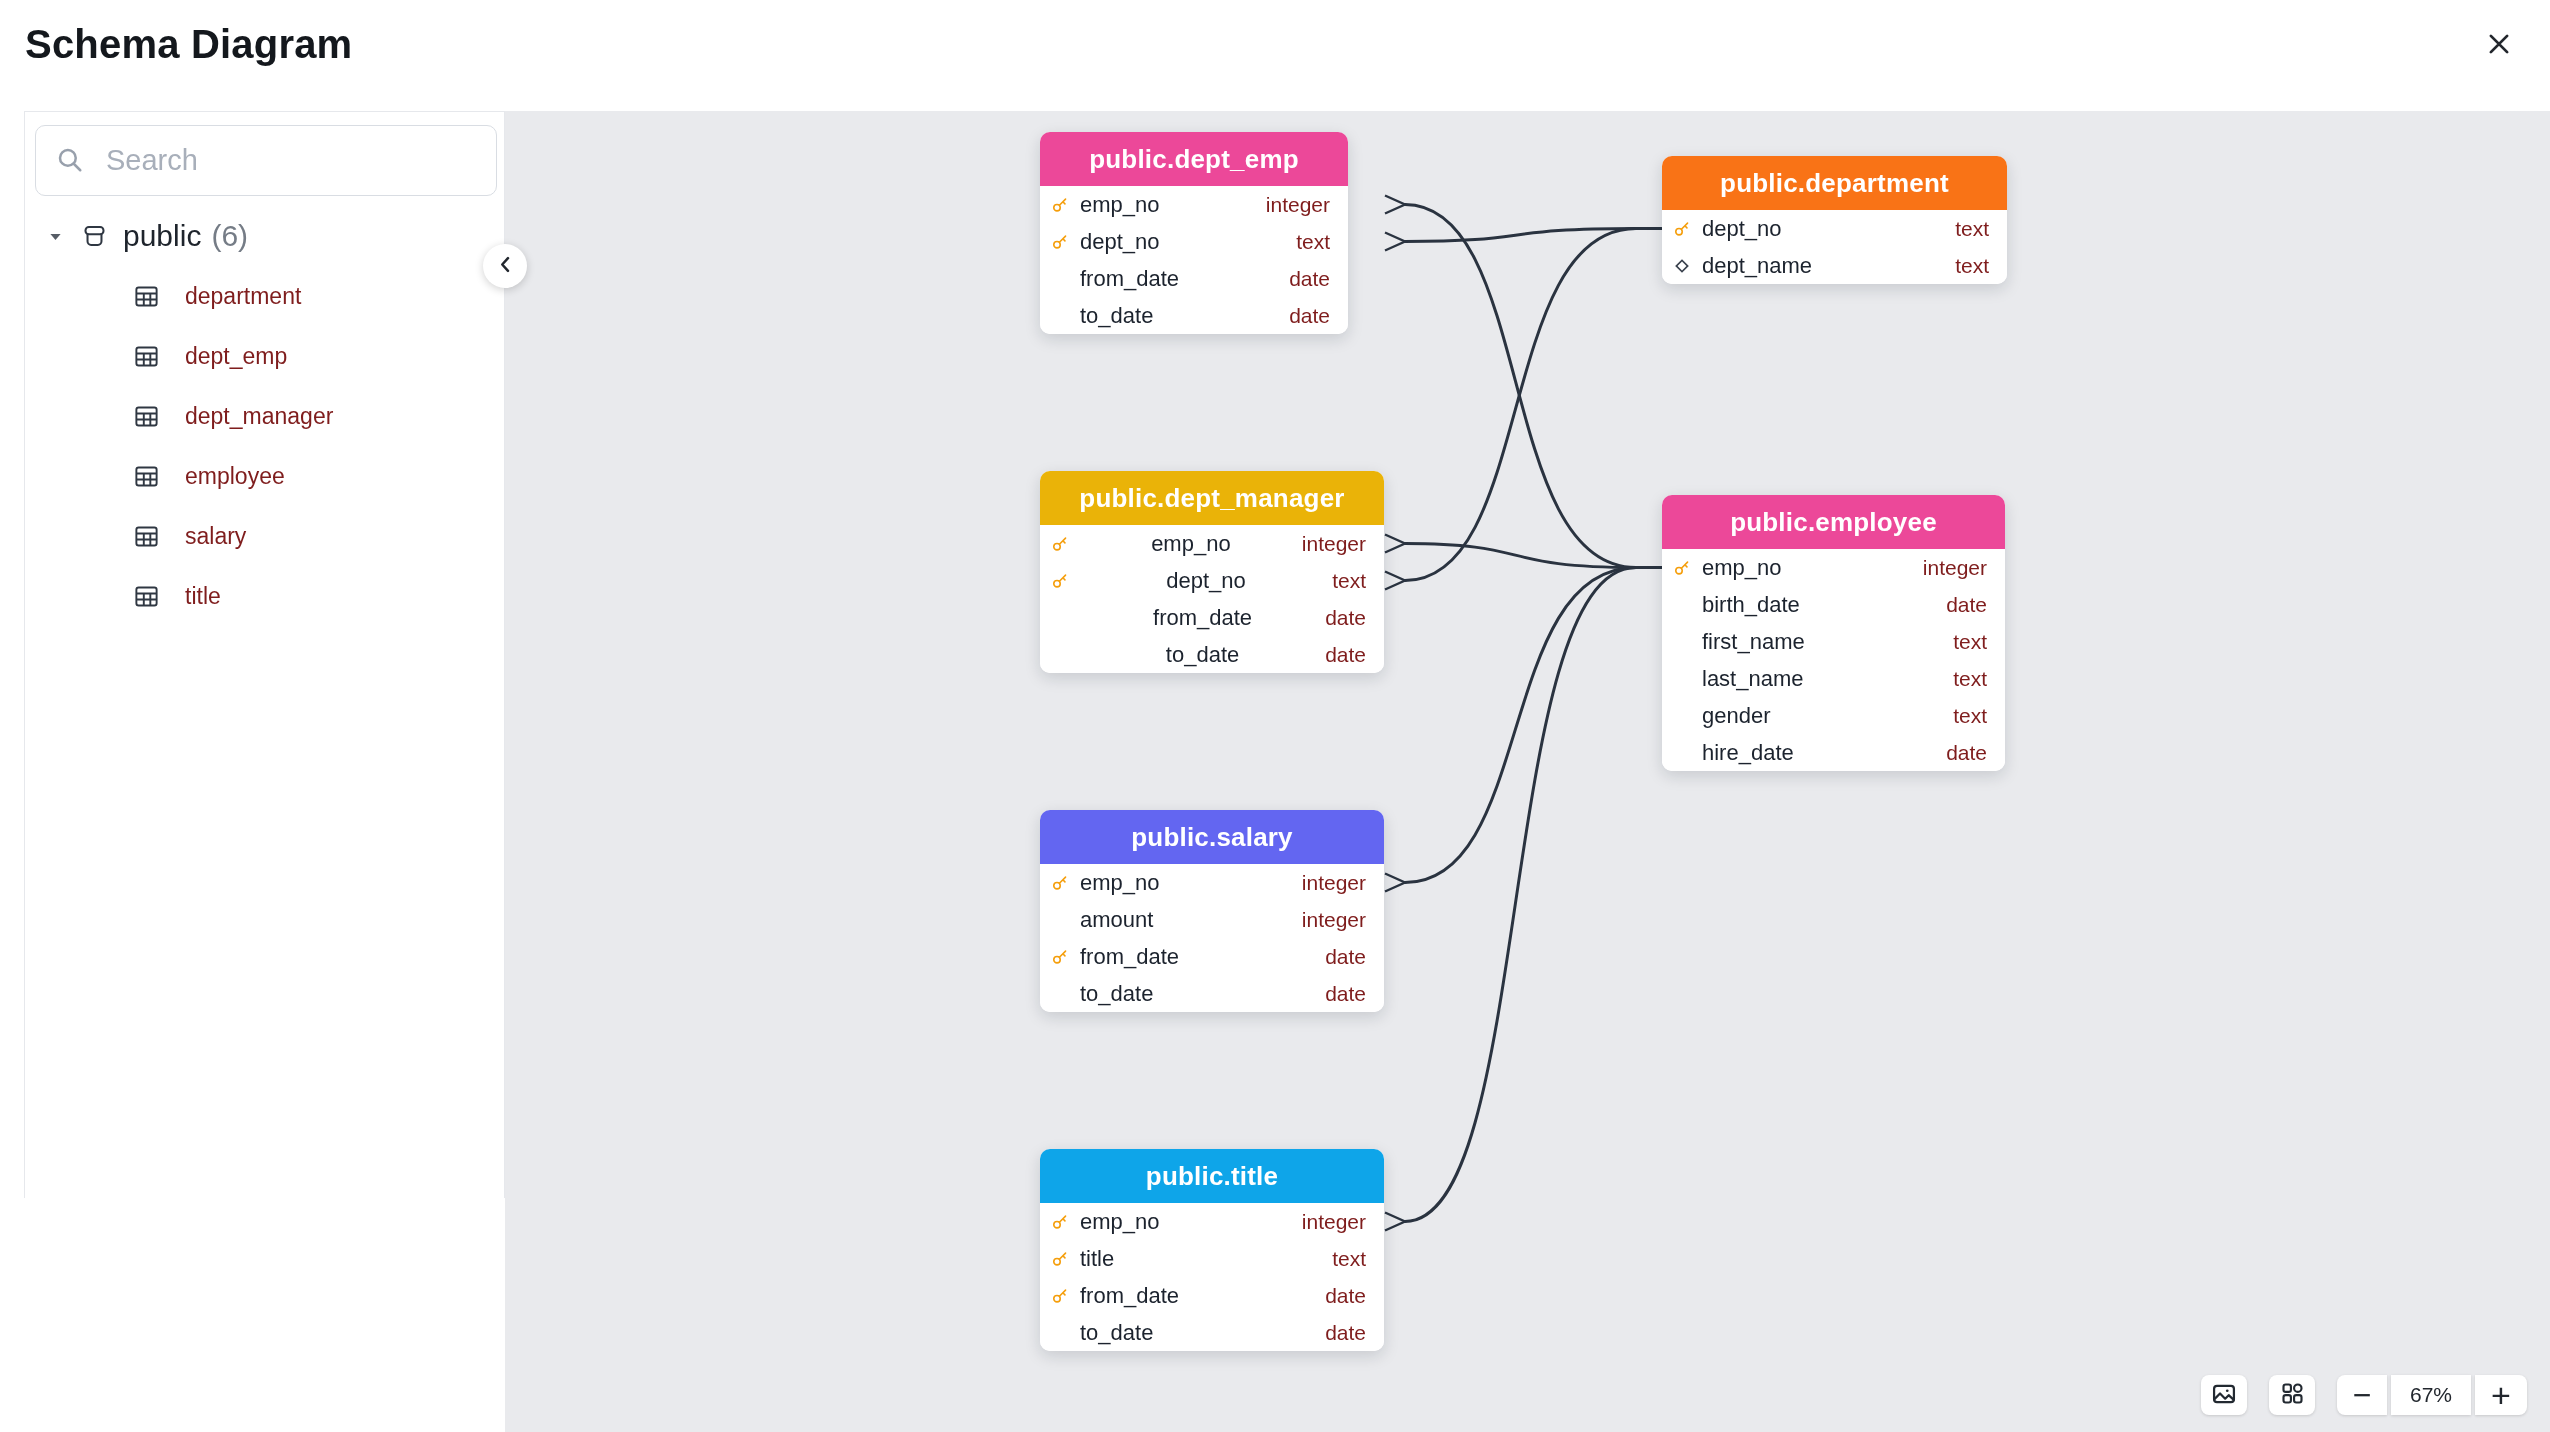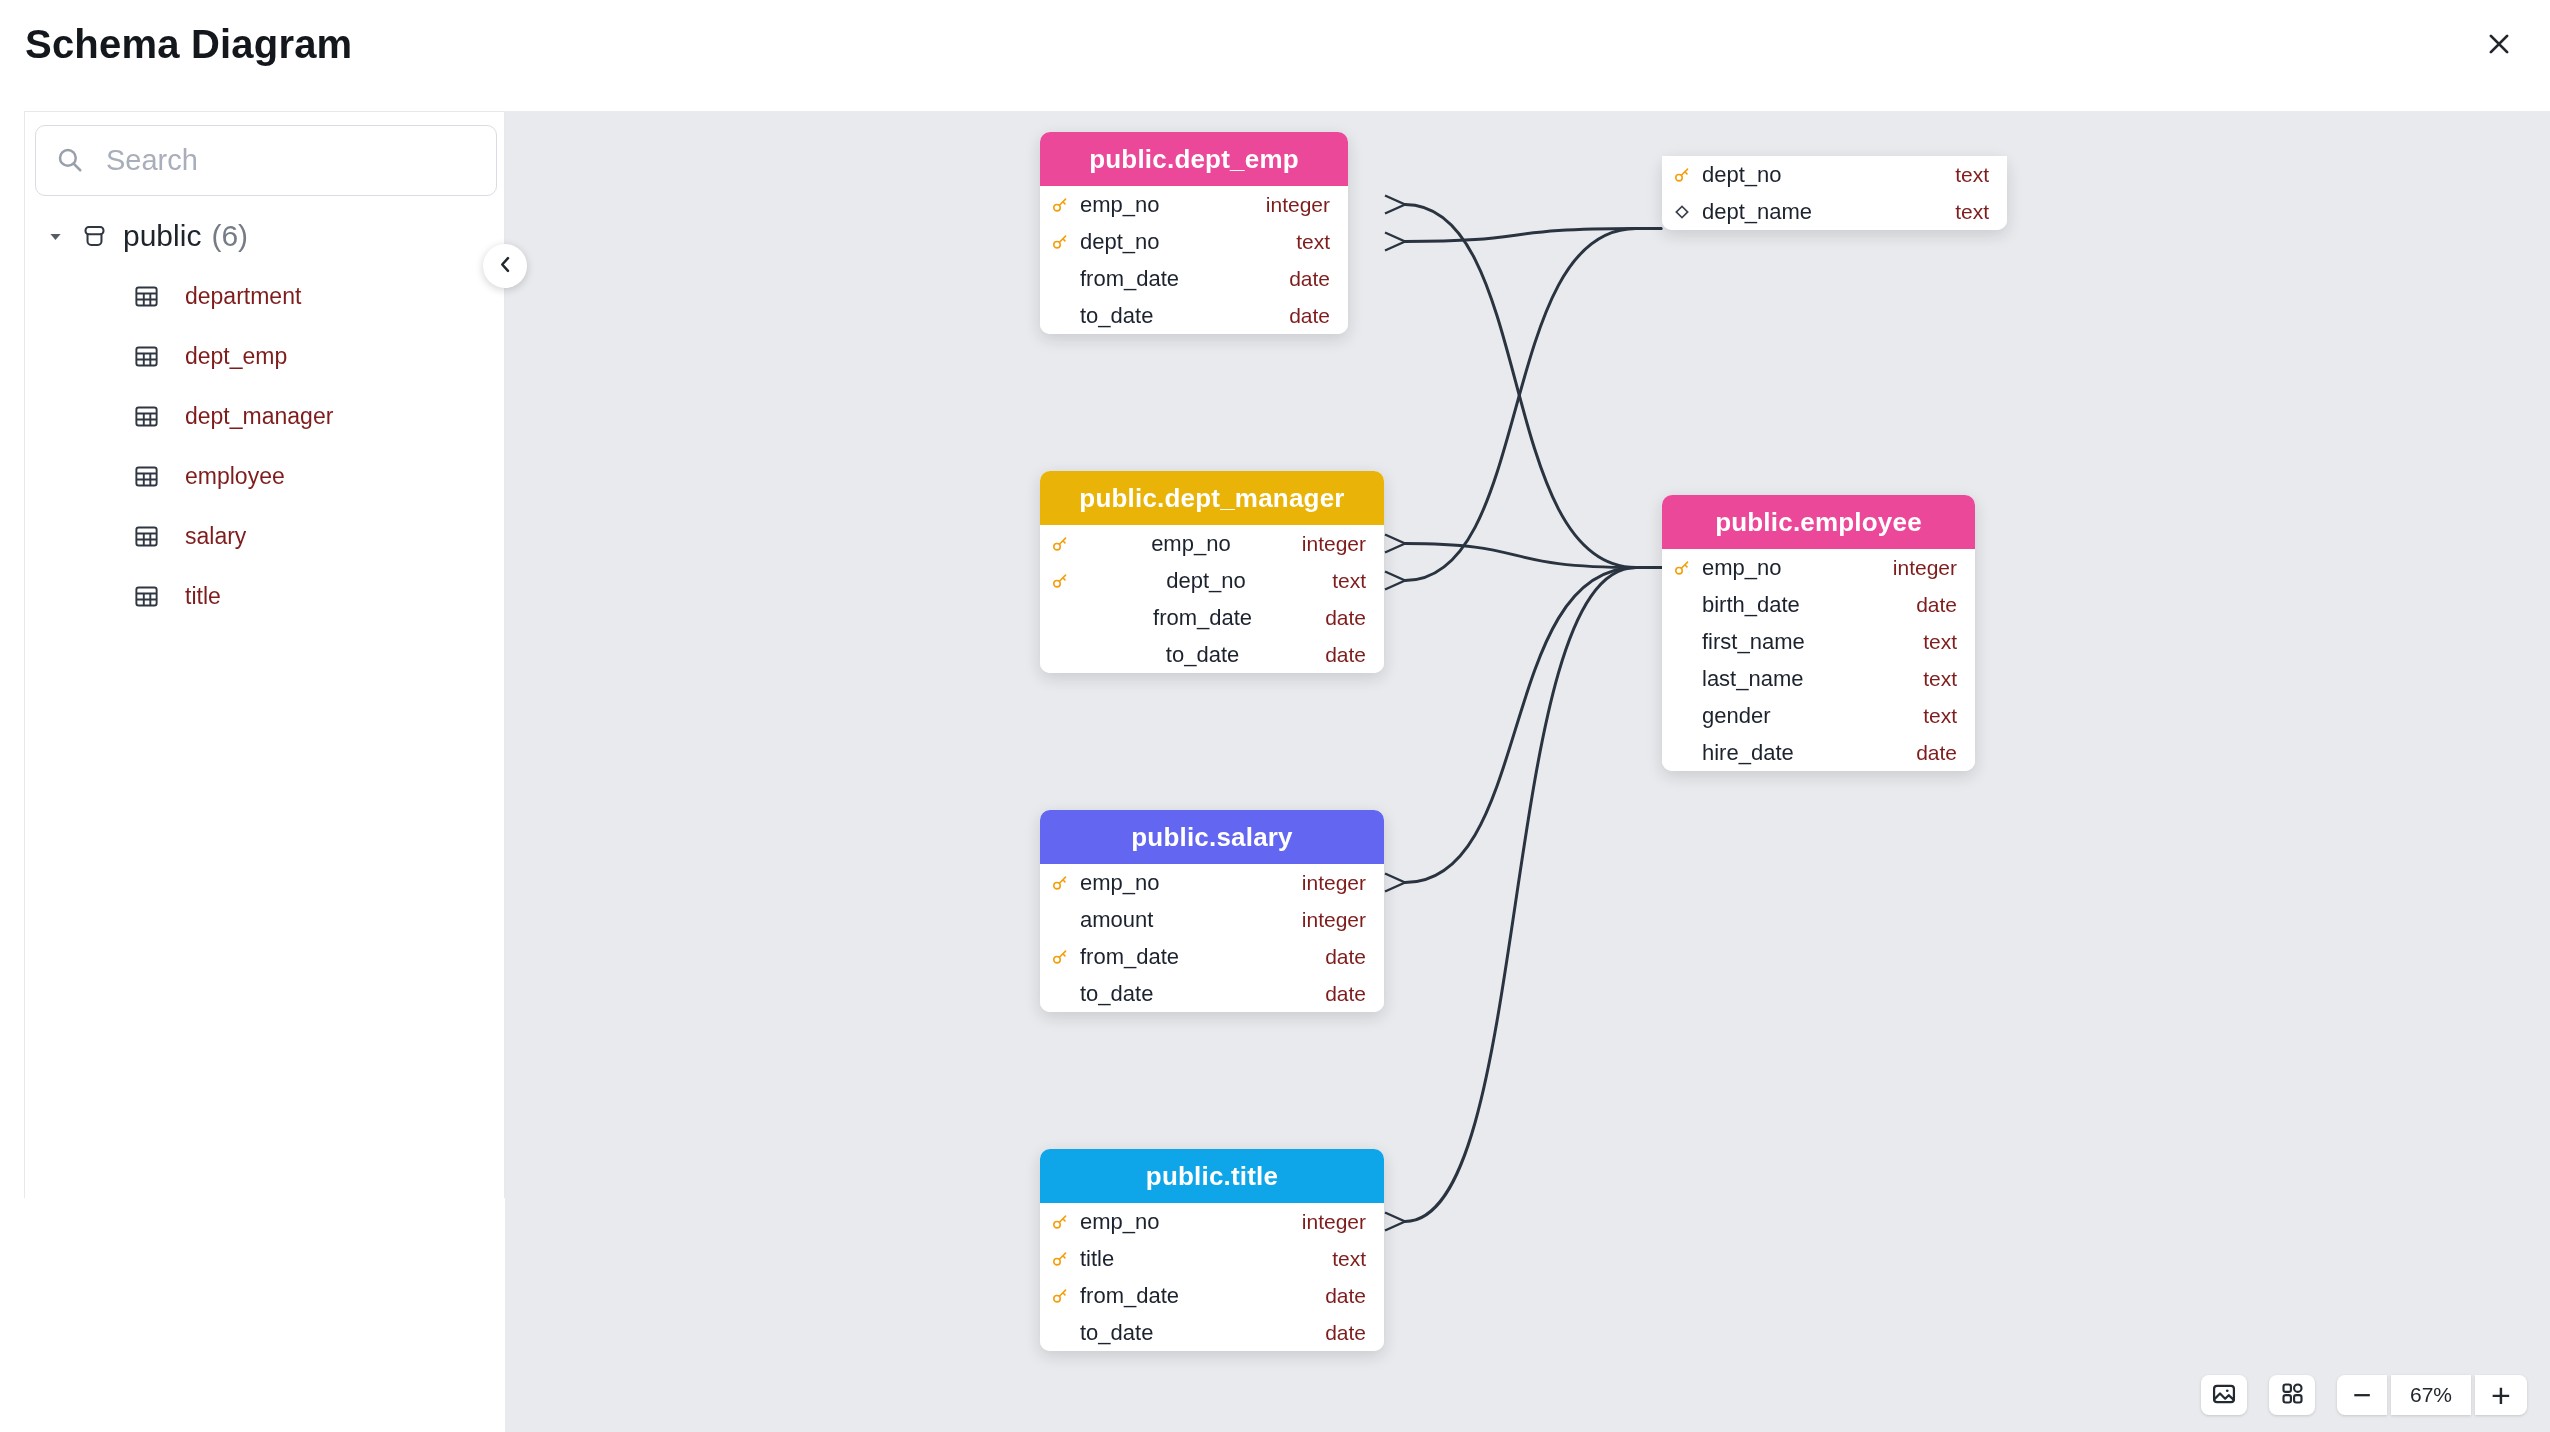--- a/index.html
+++ b/index.html
@@ -127,20 +127,21 @@
           <span class="row-type">date</span>
         </div>
         <div class="node-row">
           <span class="row-icon"></span>
           <span class="row-name">to_date</span>
           <span class="row-type">date</span>
         </div>
       </div>
     </div>
     <div class="node" style="left: 1662px; top: 156px; width: 345px;">
+      <div class="node-header" style="background: rgb(249, 115, 22);">public.department</div>
       <div class="node-rows">
         <div class="node-row">
           <span class="row-icon">
             <svg width="19" height="23" viewBox="0 0 24 24" fill="none" stroke="#F59E0B" stroke-width="2.1" stroke-linecap="round" stroke-linejoin="round">
               <circle cx="8" cy="16.2" r="4.3"></circle>
               <path d="M11.2 13 L19.4 4.8 M15.8 8.4 L18.6 11.2"></path>
             </svg>
           </span>
           <span class="row-name">dept_no</span>
           <span class="row-type">text</span>
@@ -184,21 +185,21 @@
           <span class="row-name">from_date</span>
           <span class="row-type">date</span>
         </div>
         <div class="node-row">
           <span class="row-icon"></span>
           <span class="row-name">to_date</span>
           <span class="row-type">date</span>
         </div>
       </div>
     </div>
-    <div class="node" style="left: 1662px; top: 495px; width: 313px;">
+    <div class="node" style="left: 1662px; top: 495px; width: 343px;">
       <div class="node-header" style="background: rgb(236, 72, 153);">public.employee</div>
       <div class="node-rows">
         <div class="node-row">
           <span class="row-icon">
             <svg width="19" height="23" viewBox="0 0 24 24" fill="none" stroke="#F59E0B" stroke-width="2.1" stroke-linecap="round" stroke-linejoin="round">
               <circle cx="8" cy="16.2" r="4.3"></circle>
               <path d="M11.2 13 L19.4 4.8 M15.8 8.4 L18.6 11.2"></path>
             </svg>
           </span>
           <span class="row-name">emp_no</span>

